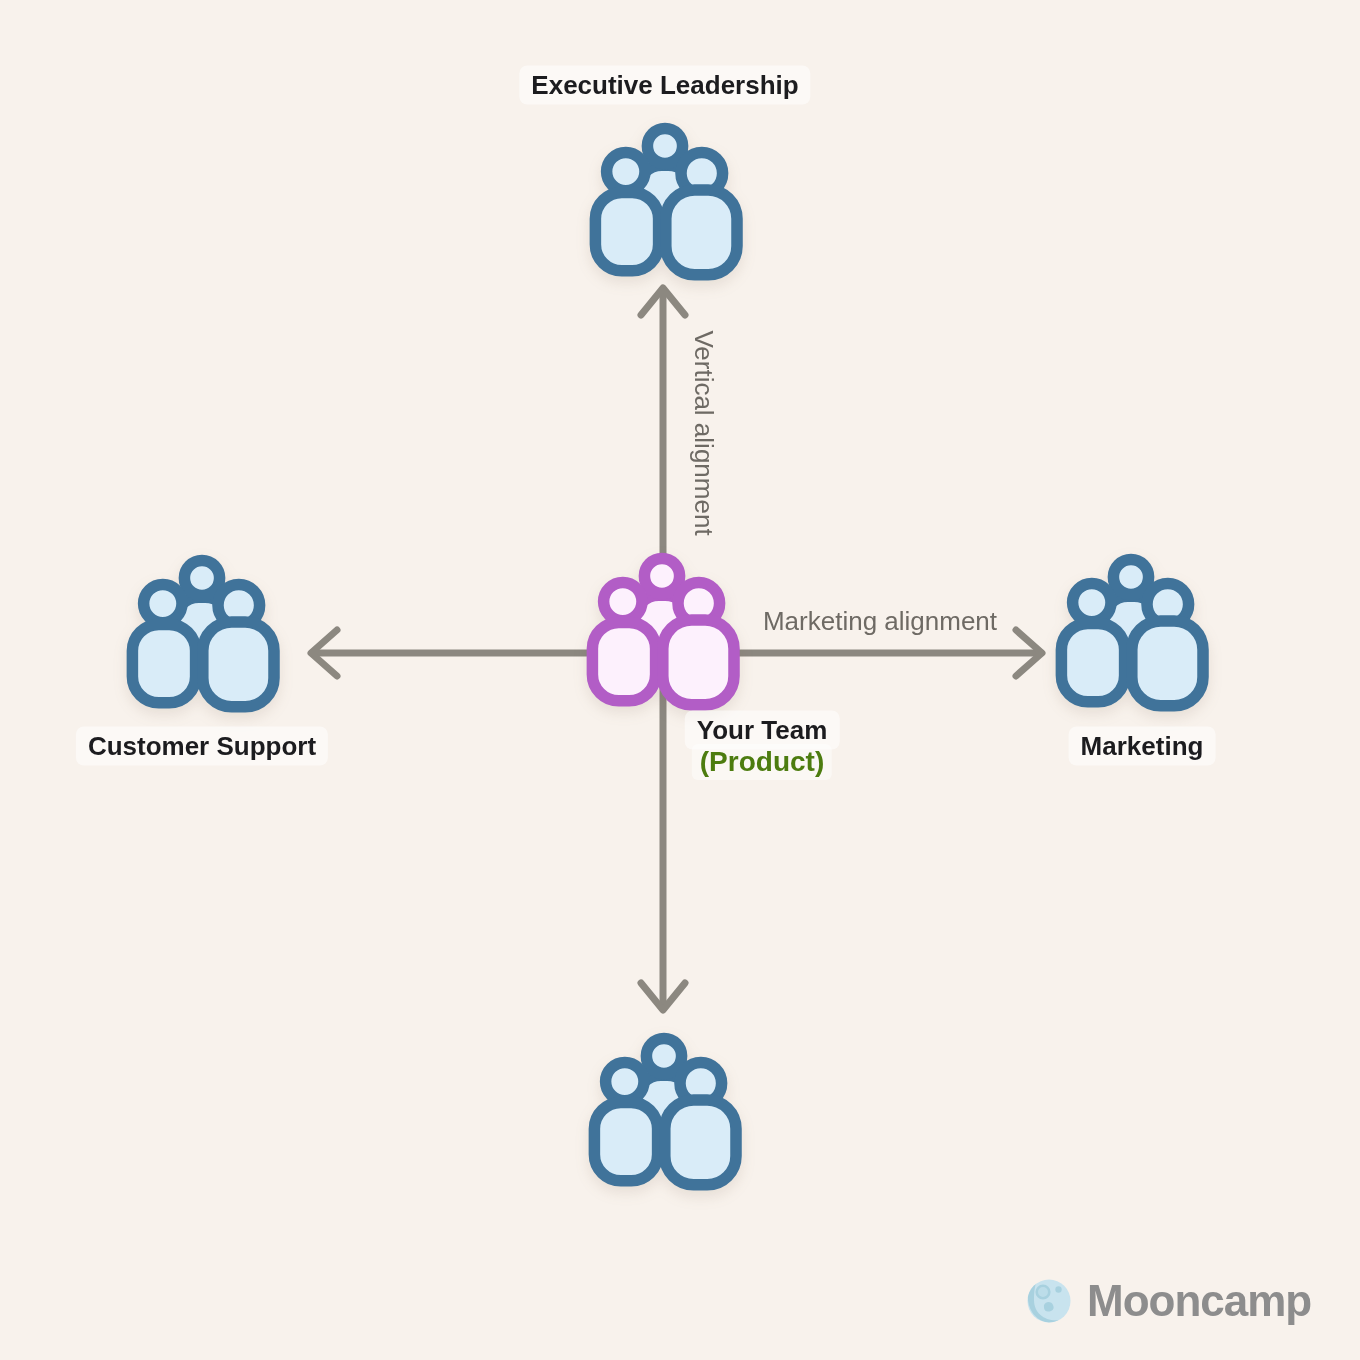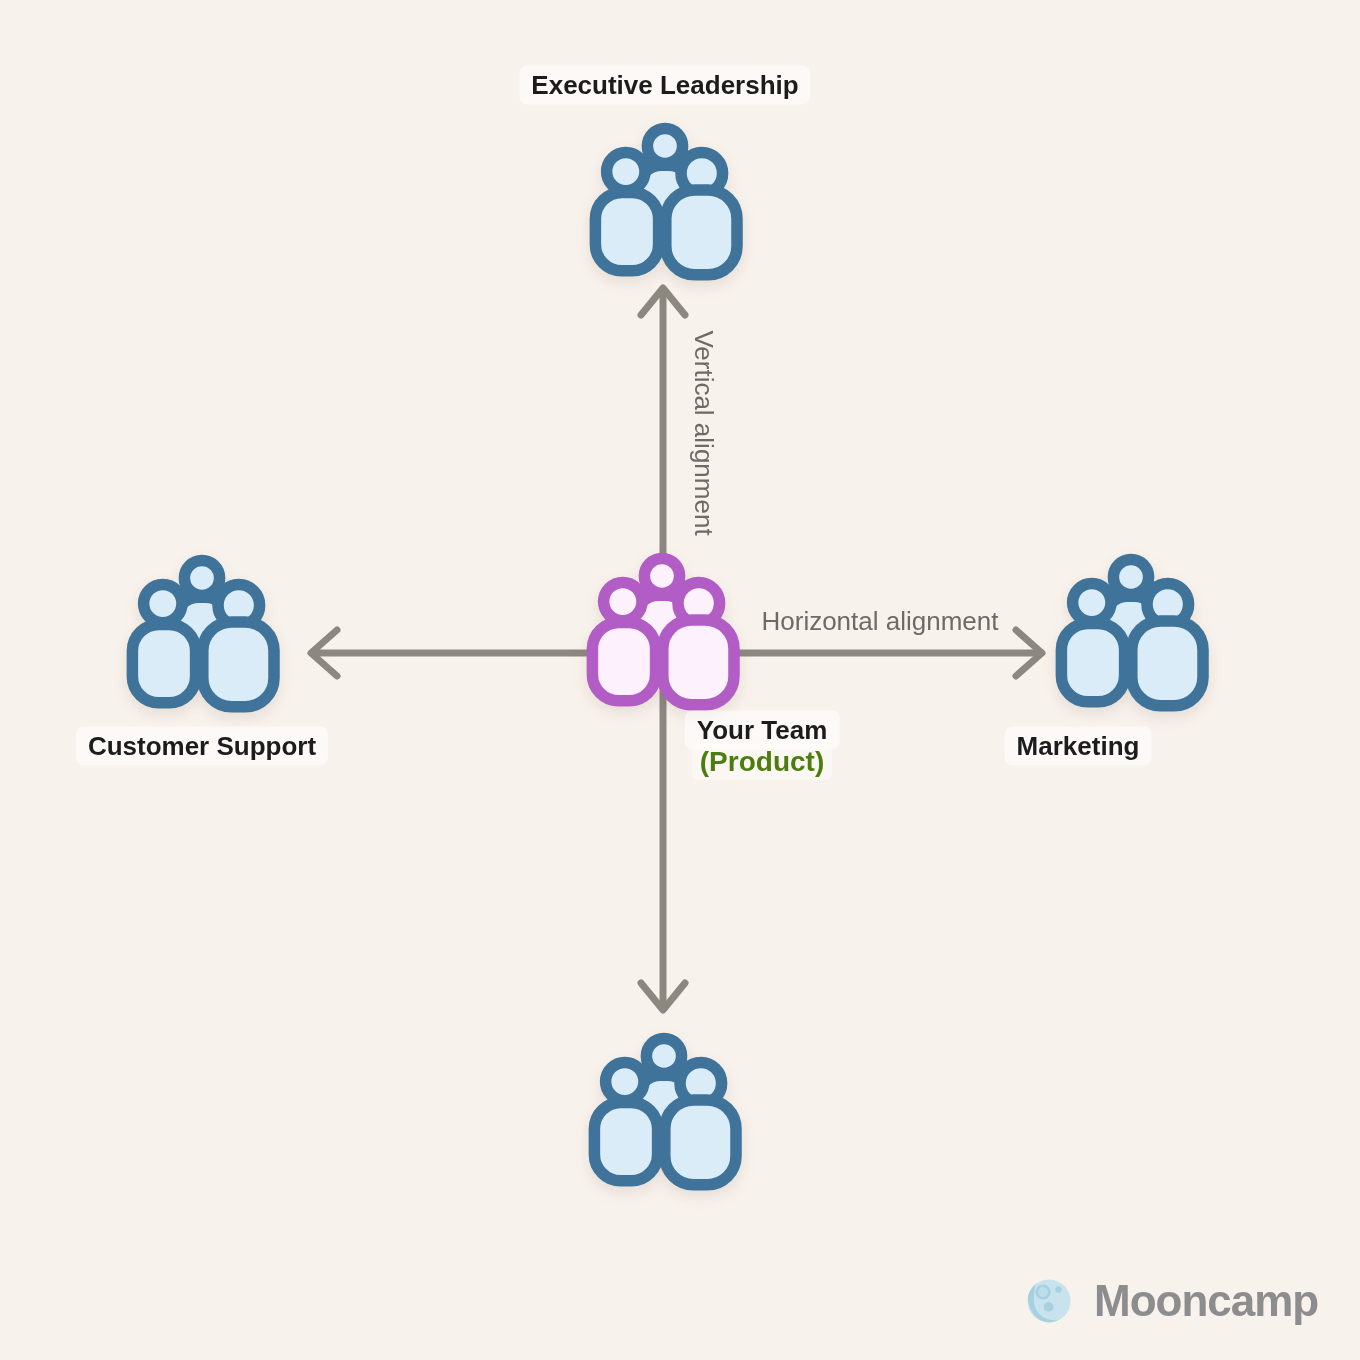--- a/index.html
+++ b/index.html
@@ -63,21 +63,21 @@
   }
   .align-label.vertical {
     transform: translate(-50%, -50%) rotate(90deg);
   }
 
   .logo {
     position: absolute;
     left: 1026px; top: 1278px;
     display: flex;
     align-items: center;
-    gap: 22px;
+    gap: 15px;
   }
   .logo-text {
     font-size: 44px;
     font-weight: 700;
     color: #8d8d8d;
     letter-spacing: -1px;
     line-height: 1;
   }
 </style>
 </head>
@@ -120,38 +120,38 @@
         <use href="#people-group"></use>
       </svg>
   </div>
   <div class="team-label" style="left:202px; top:746px;">Customer Support</div>
 
   <div class="icon-box icon-blue" style="left:1051px; top:553px;">
     <svg viewBox="0 0 100 100">
         <use href="#people-group"></use>
       </svg>
   </div>
-  <div class="team-label" style="left:1078px; top:746px;">Marketing</div>
+  <div class="team-label" style="left:1142px; top:746px;">Marketing</div>
 
   <div class="icon-box icon-blue" style="left:584px; top:1032px;">
     <svg viewBox="0 0 100 100">
         <use href="#people-group"></use>
       </svg>
   </div>
 
   <div class="icon-box icon-pink" style="left:582px; top:552px;">
     <svg viewBox="0 0 100 100">
         <use href="#people-group"></use>
       </svg>
   </div>
   <div class="team-label" style="left:762px; top:730px;text-align:right;">Your Team</div>
   <div class="sub-label" style="left:762px; top:762px;">(Product)</div>
 
   <div class="align-label vertical" style="left:703px; top:433px;">Vertical alignment</div>
-  <div class="align-label" style="left:880px; top:621px;">Horizontal alignment</div>
+  <div class="align-label" style="left:880px; top:621px;">Marketing alignment</div>
 
   <div class="logo">
     <svg width="46" height="46" viewBox="0 0 46 46">
       <defs>
           <clipPath id="moonClip">
             <circle cx="23" cy="23" r="21.5"></circle>
           </clipPath>
         </defs>
       <circle cx="23" cy="23" r="21.5" fill="#c8e3ee"></circle>
       <g clip-path="url(#moonClip)">

